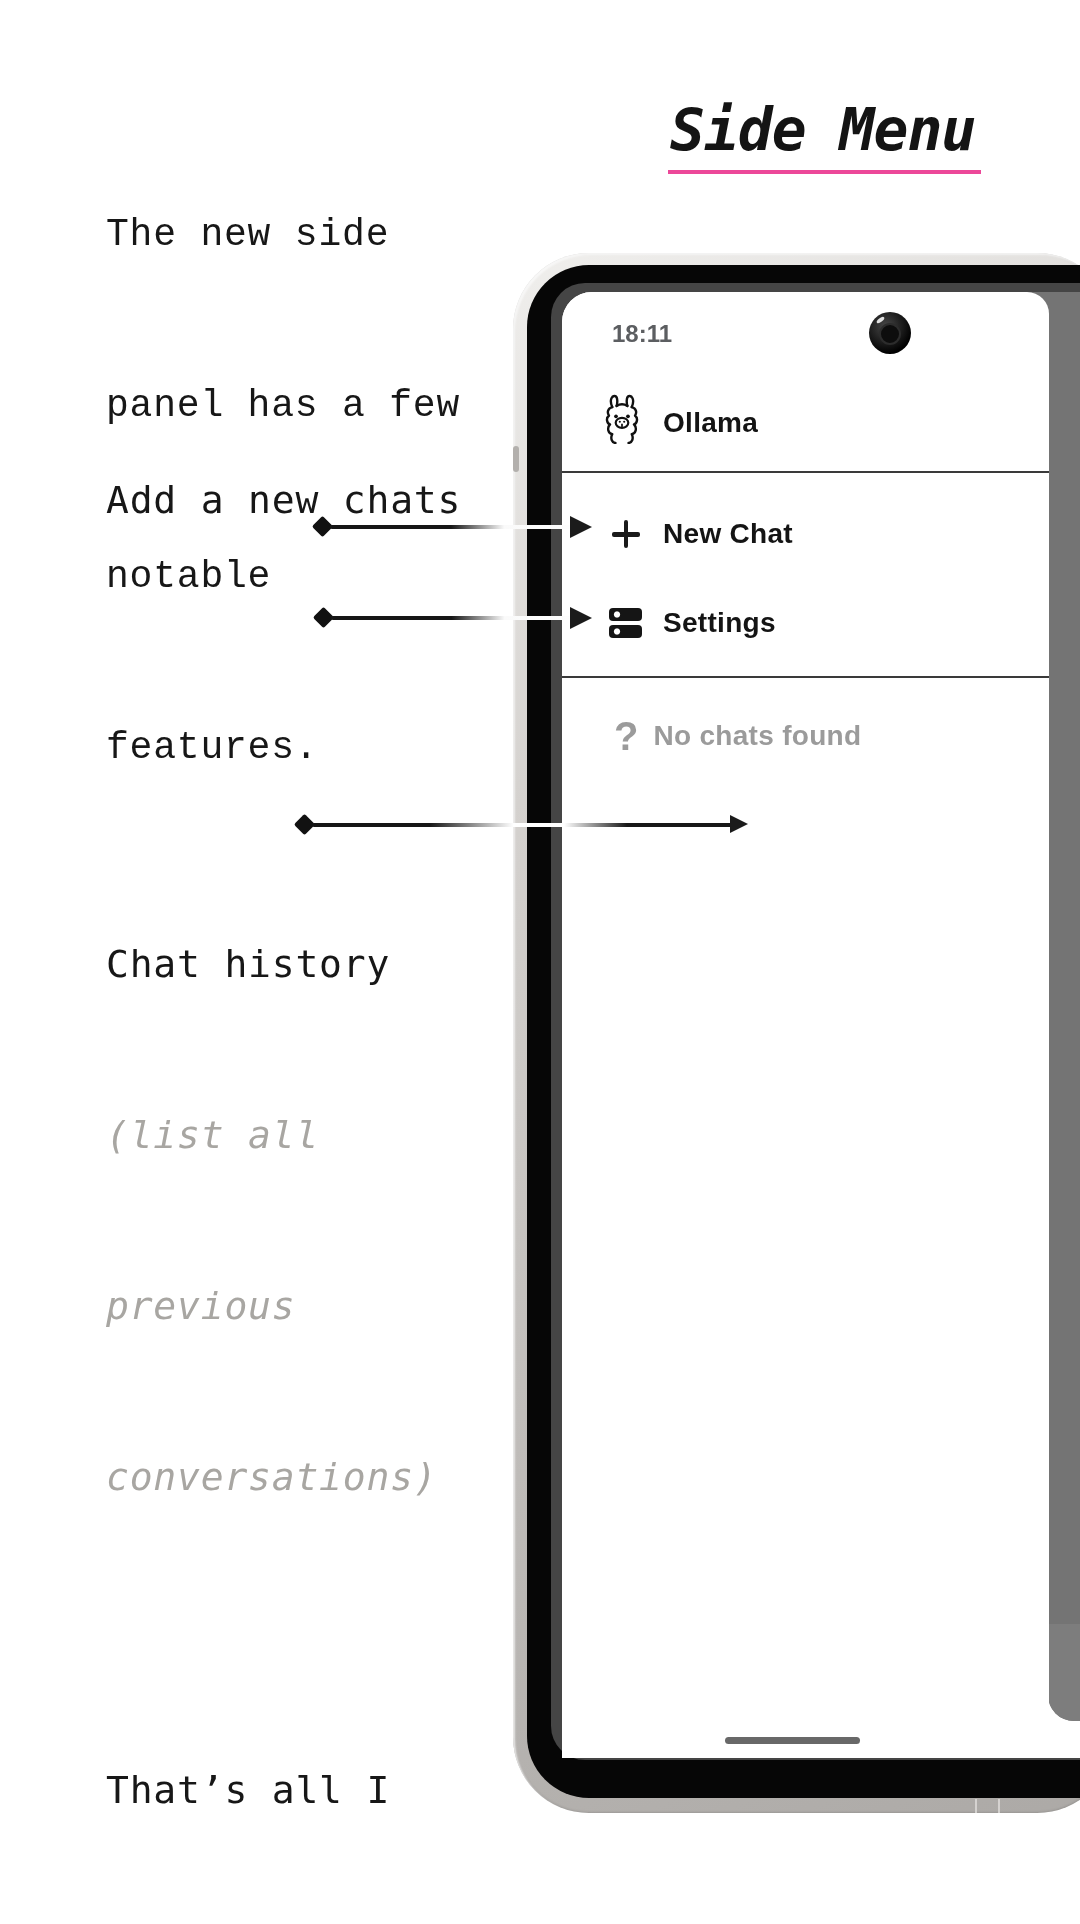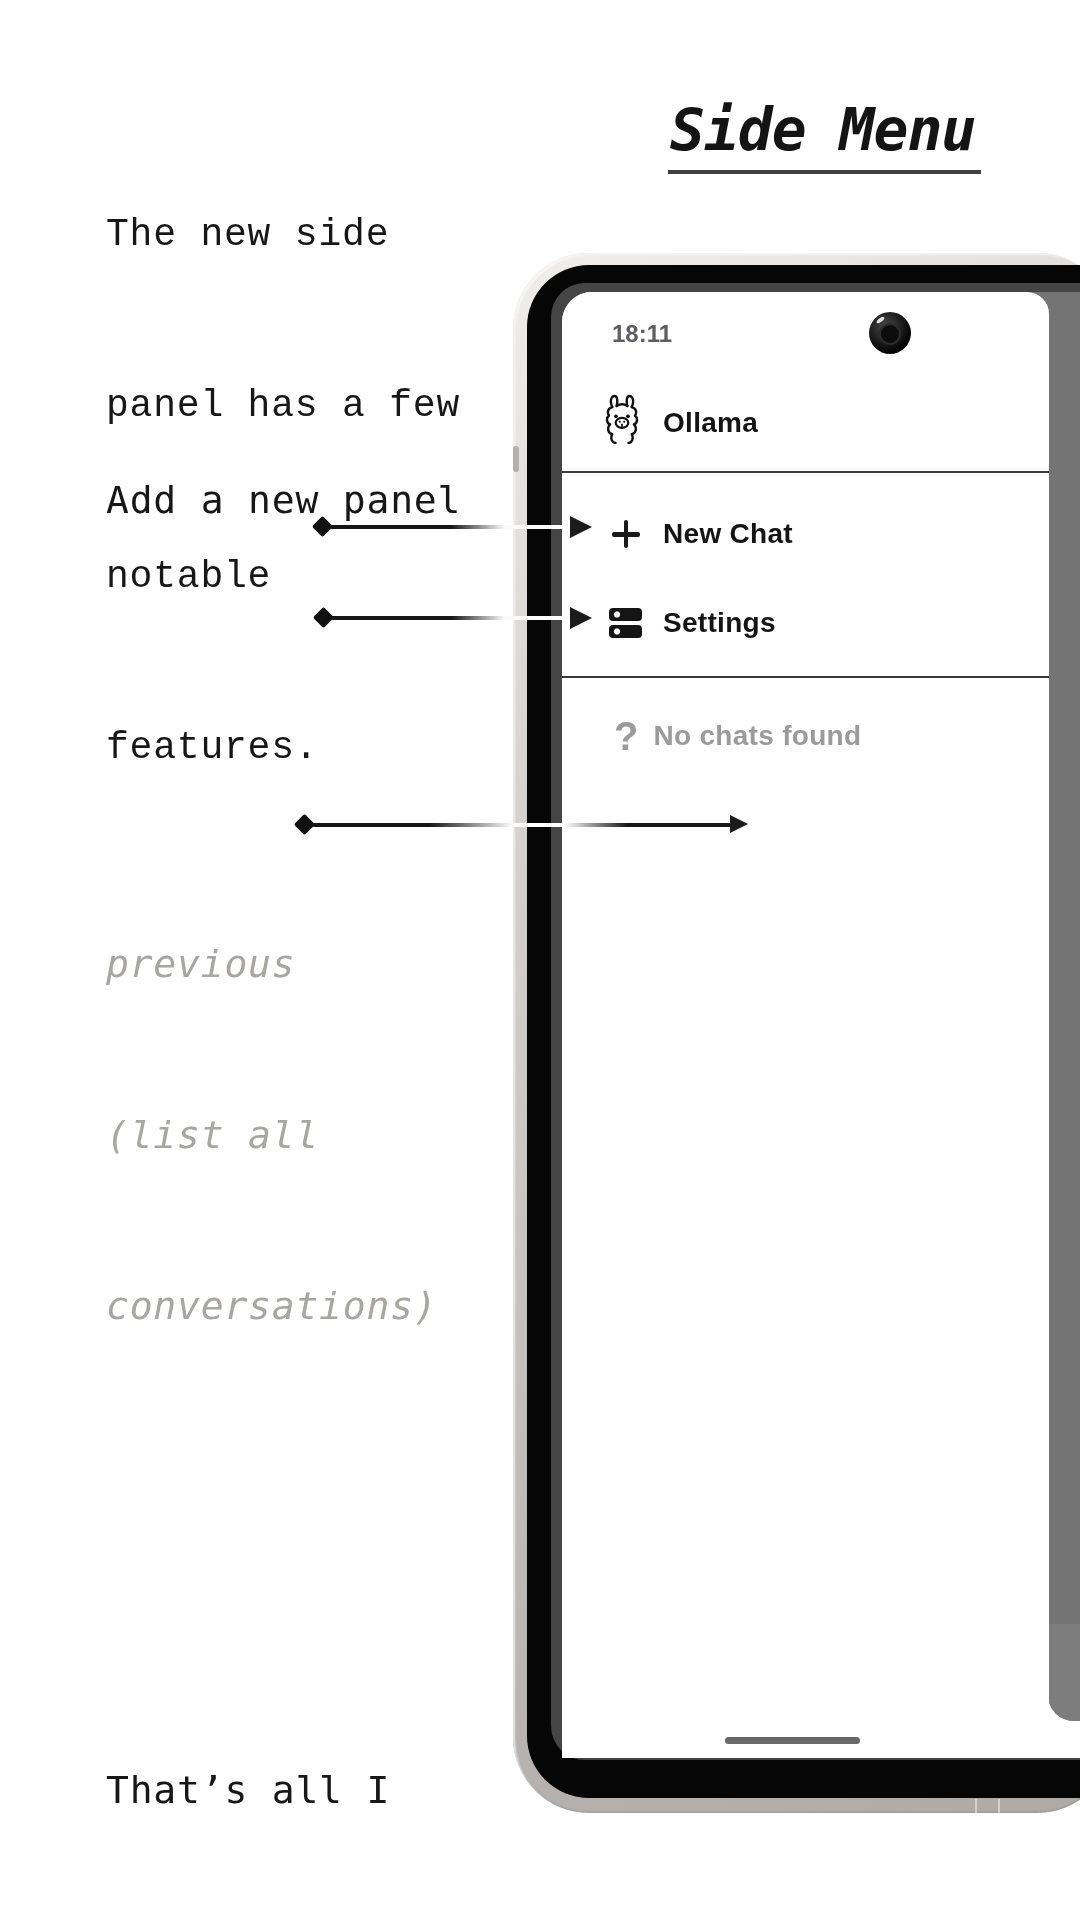--- a/index.html
+++ b/index.html
@@ -5,21 +5,21 @@
   html,body{margin:0;padding:0;background:#fff;}
   .canvas{position:relative;width:1080px;height:1924px;background:#ffffff;overflow:hidden;
           font-family:"DejaVu Sans Mono",monospace;}
 
   
   .mono{position:absolute;font-family:"DejaVu Sans Mono",monospace;color:#171717;
         font-size:38px;line-height:57px;letter-spacing:0.8px;white-space:pre;}
   .mono .muted{color:#a8a6a2;font-style:italic;}
   .page-title{position:absolute;left:668px;top:96px;font-family:"DejaVu Sans Mono",monospace;
         font-style:italic;font-weight:600;font-size:58px;color:#141414;letter-spacing:-1px;
-        border-bottom:4px solid #404040;padding:0 6px 6px 2px;}
+        border-bottom:4px solid #ec4899;padding:0 6px 6px 2px;}
 
   
   .shaft{position:absolute;height:4px;border-radius:2px;}
   .shaft.a1{left:330px;top:525px;width:242px;
     background:linear-gradient(90deg,#161616 0%,#161616 50%,#fafafa 72%,#fdfdfd 100%);}
   .shaft.a2{left:331px;top:616px;width:241px;
     background:linear-gradient(90deg,#161616 0%,#161616 50%,#fafafa 72%,#fdfdfd 100%);}
   .shaft.a3{left:312px;top:823px;width:420px;
     background:linear-gradient(90deg,#161616 0%,#161616 28%,#ffffff 48%,#ffffff 60%,#181818 75%,#181818 100%);}
   .ahead{position:absolute;width:0;height:0;border-top:11px solid transparent;
@@ -90,26 +90,27 @@
 
   <div class="mono" style="left:106px;top:92px;font-family:Liberation Mono, monospace;">
     <div>The new side</div>
     <div>panel has a few</div>
     <div>notable</div>
     <div>features.</div>
   </div>
 
   <div class="page-title">Side Menu</div>
 
-  <div class="mono" style="left:106px;top:472px;">Add a new panel</div>
+  <div class="mono" style="left:106px;top:472px;">Add a new chats</div>
 
 
   <div class="mono" style="left:106px;top:822px;">
+    <div>Chat history</div>
+    <div class="muted">(list all</div>
     <div class="muted">previous</div>
-    <div class="muted">(list all</div>
     <div class="muted">conversations)</div>
   </div>
 
   <div class="mono" style="left:106px;top:1648px;">
     <div>That’s all I</div>
     
     
   </div>
 
   <div class="phone">

